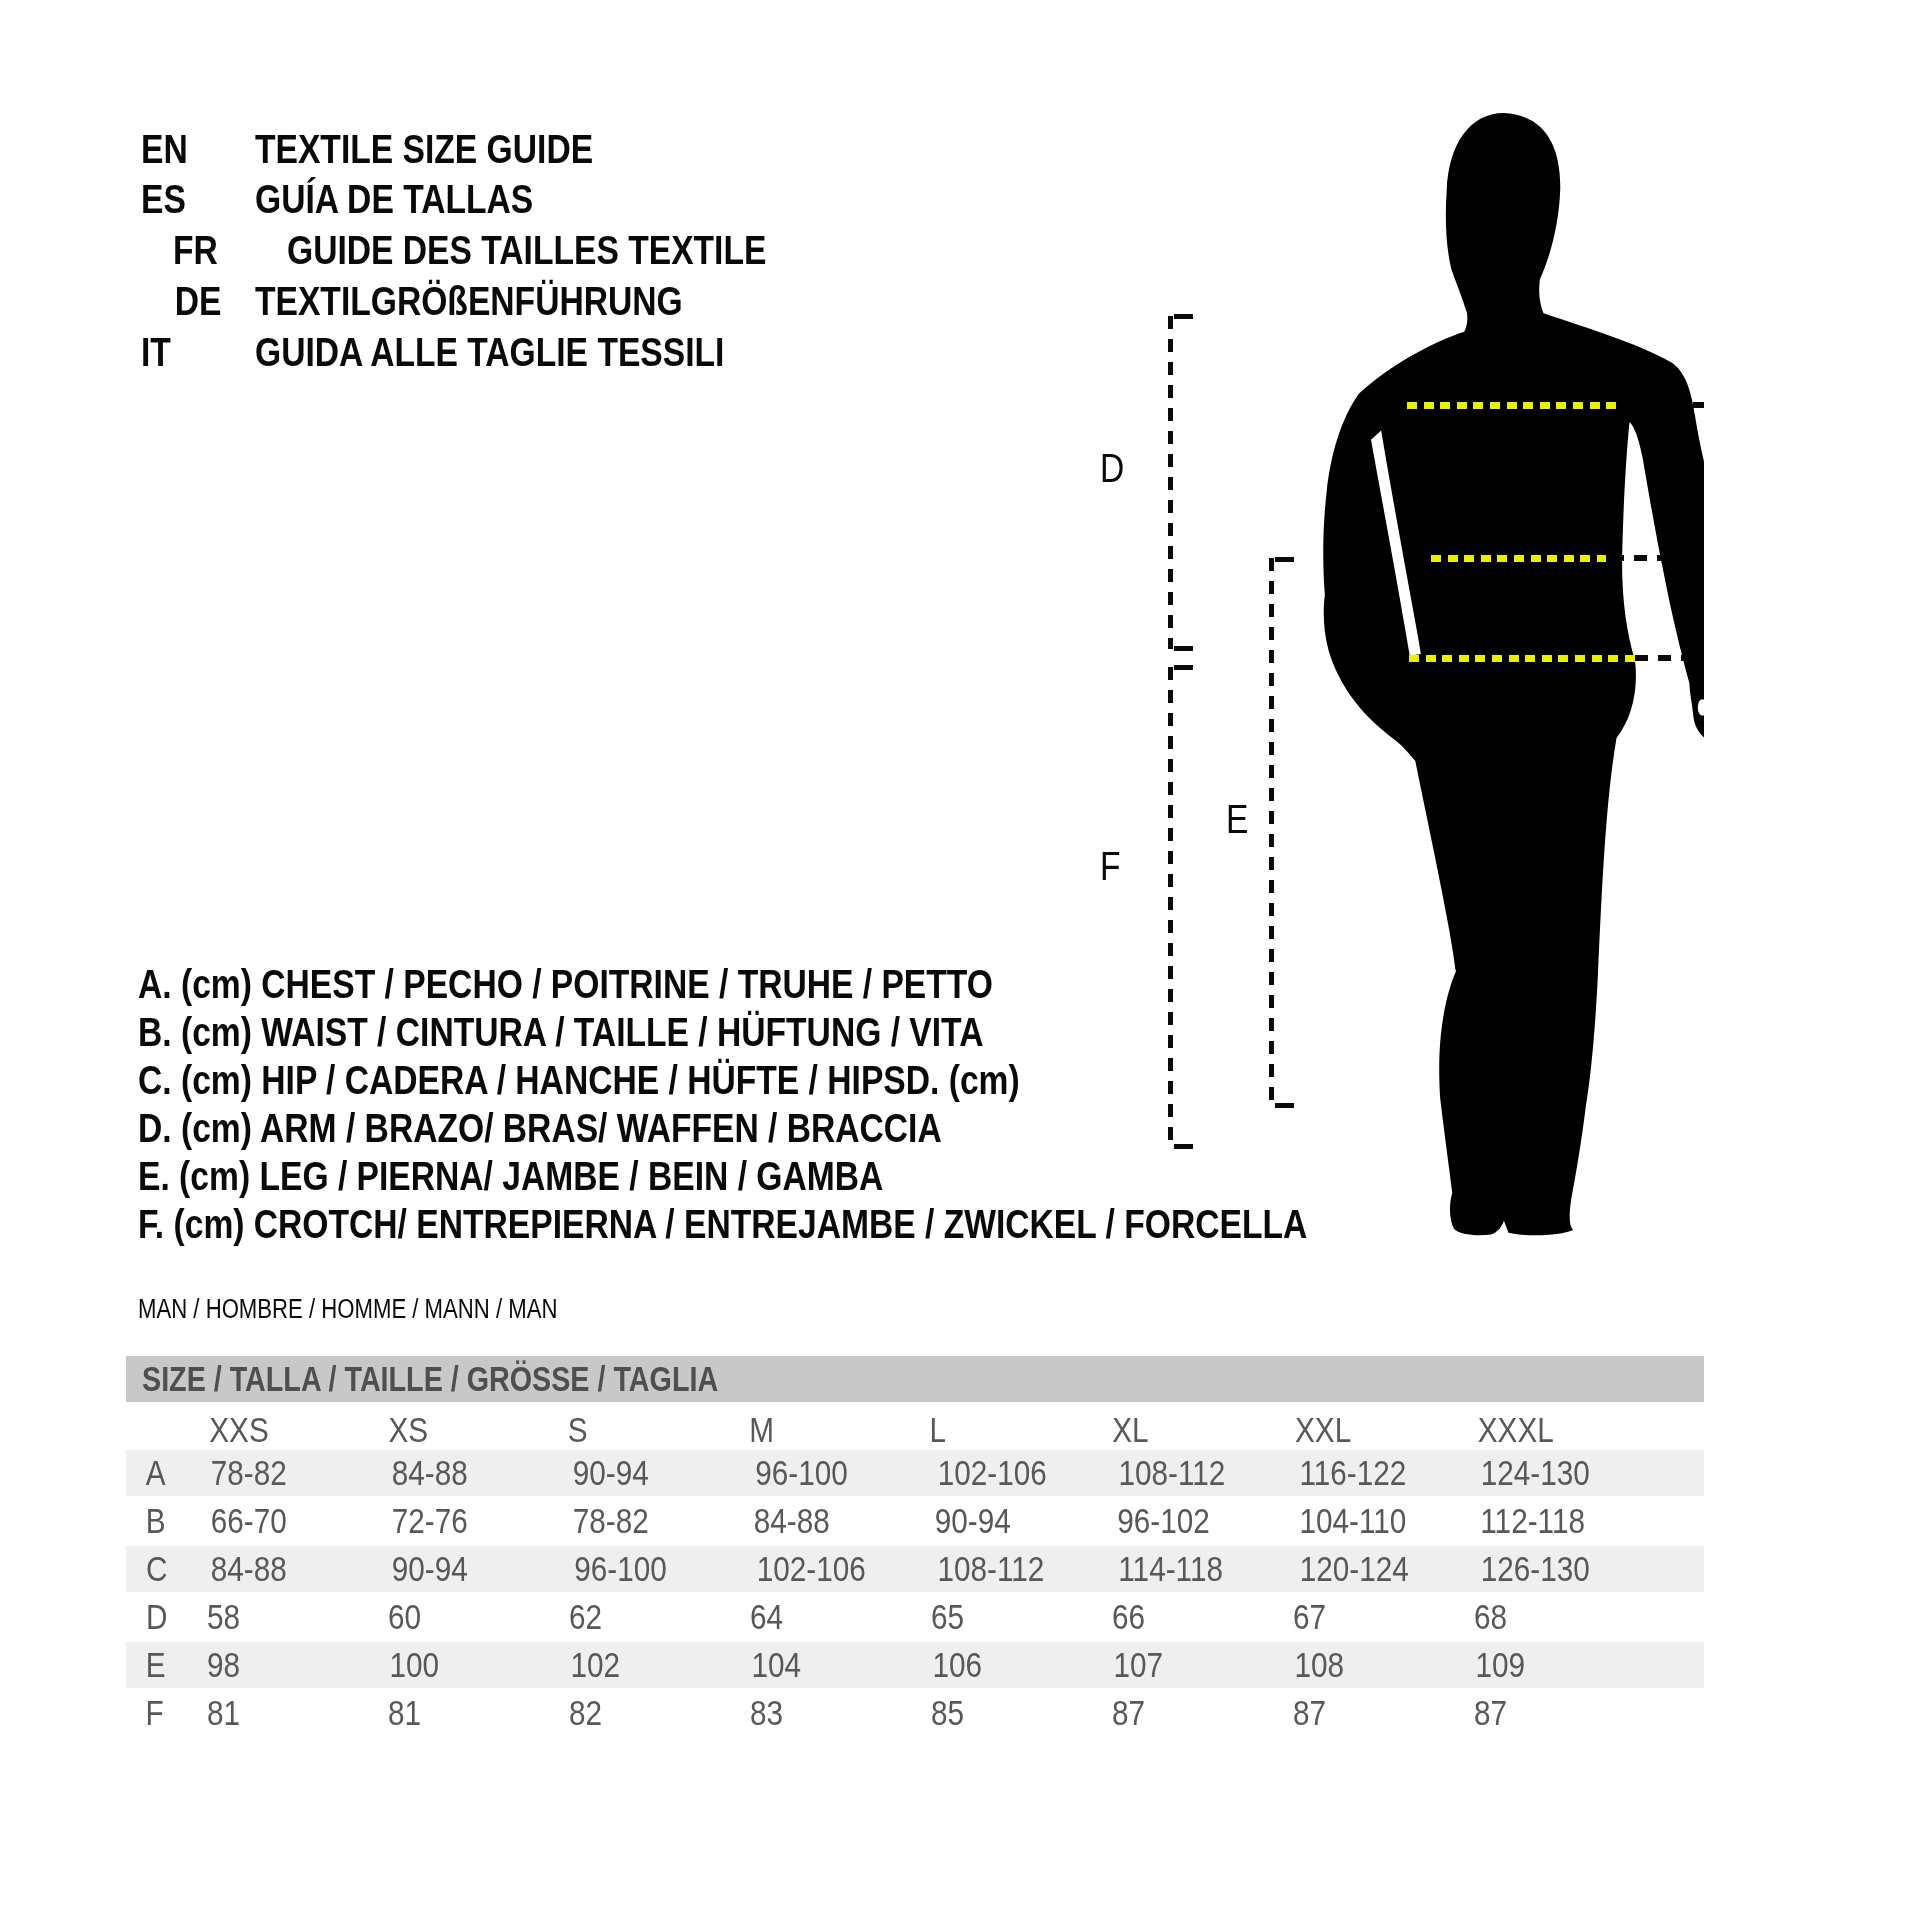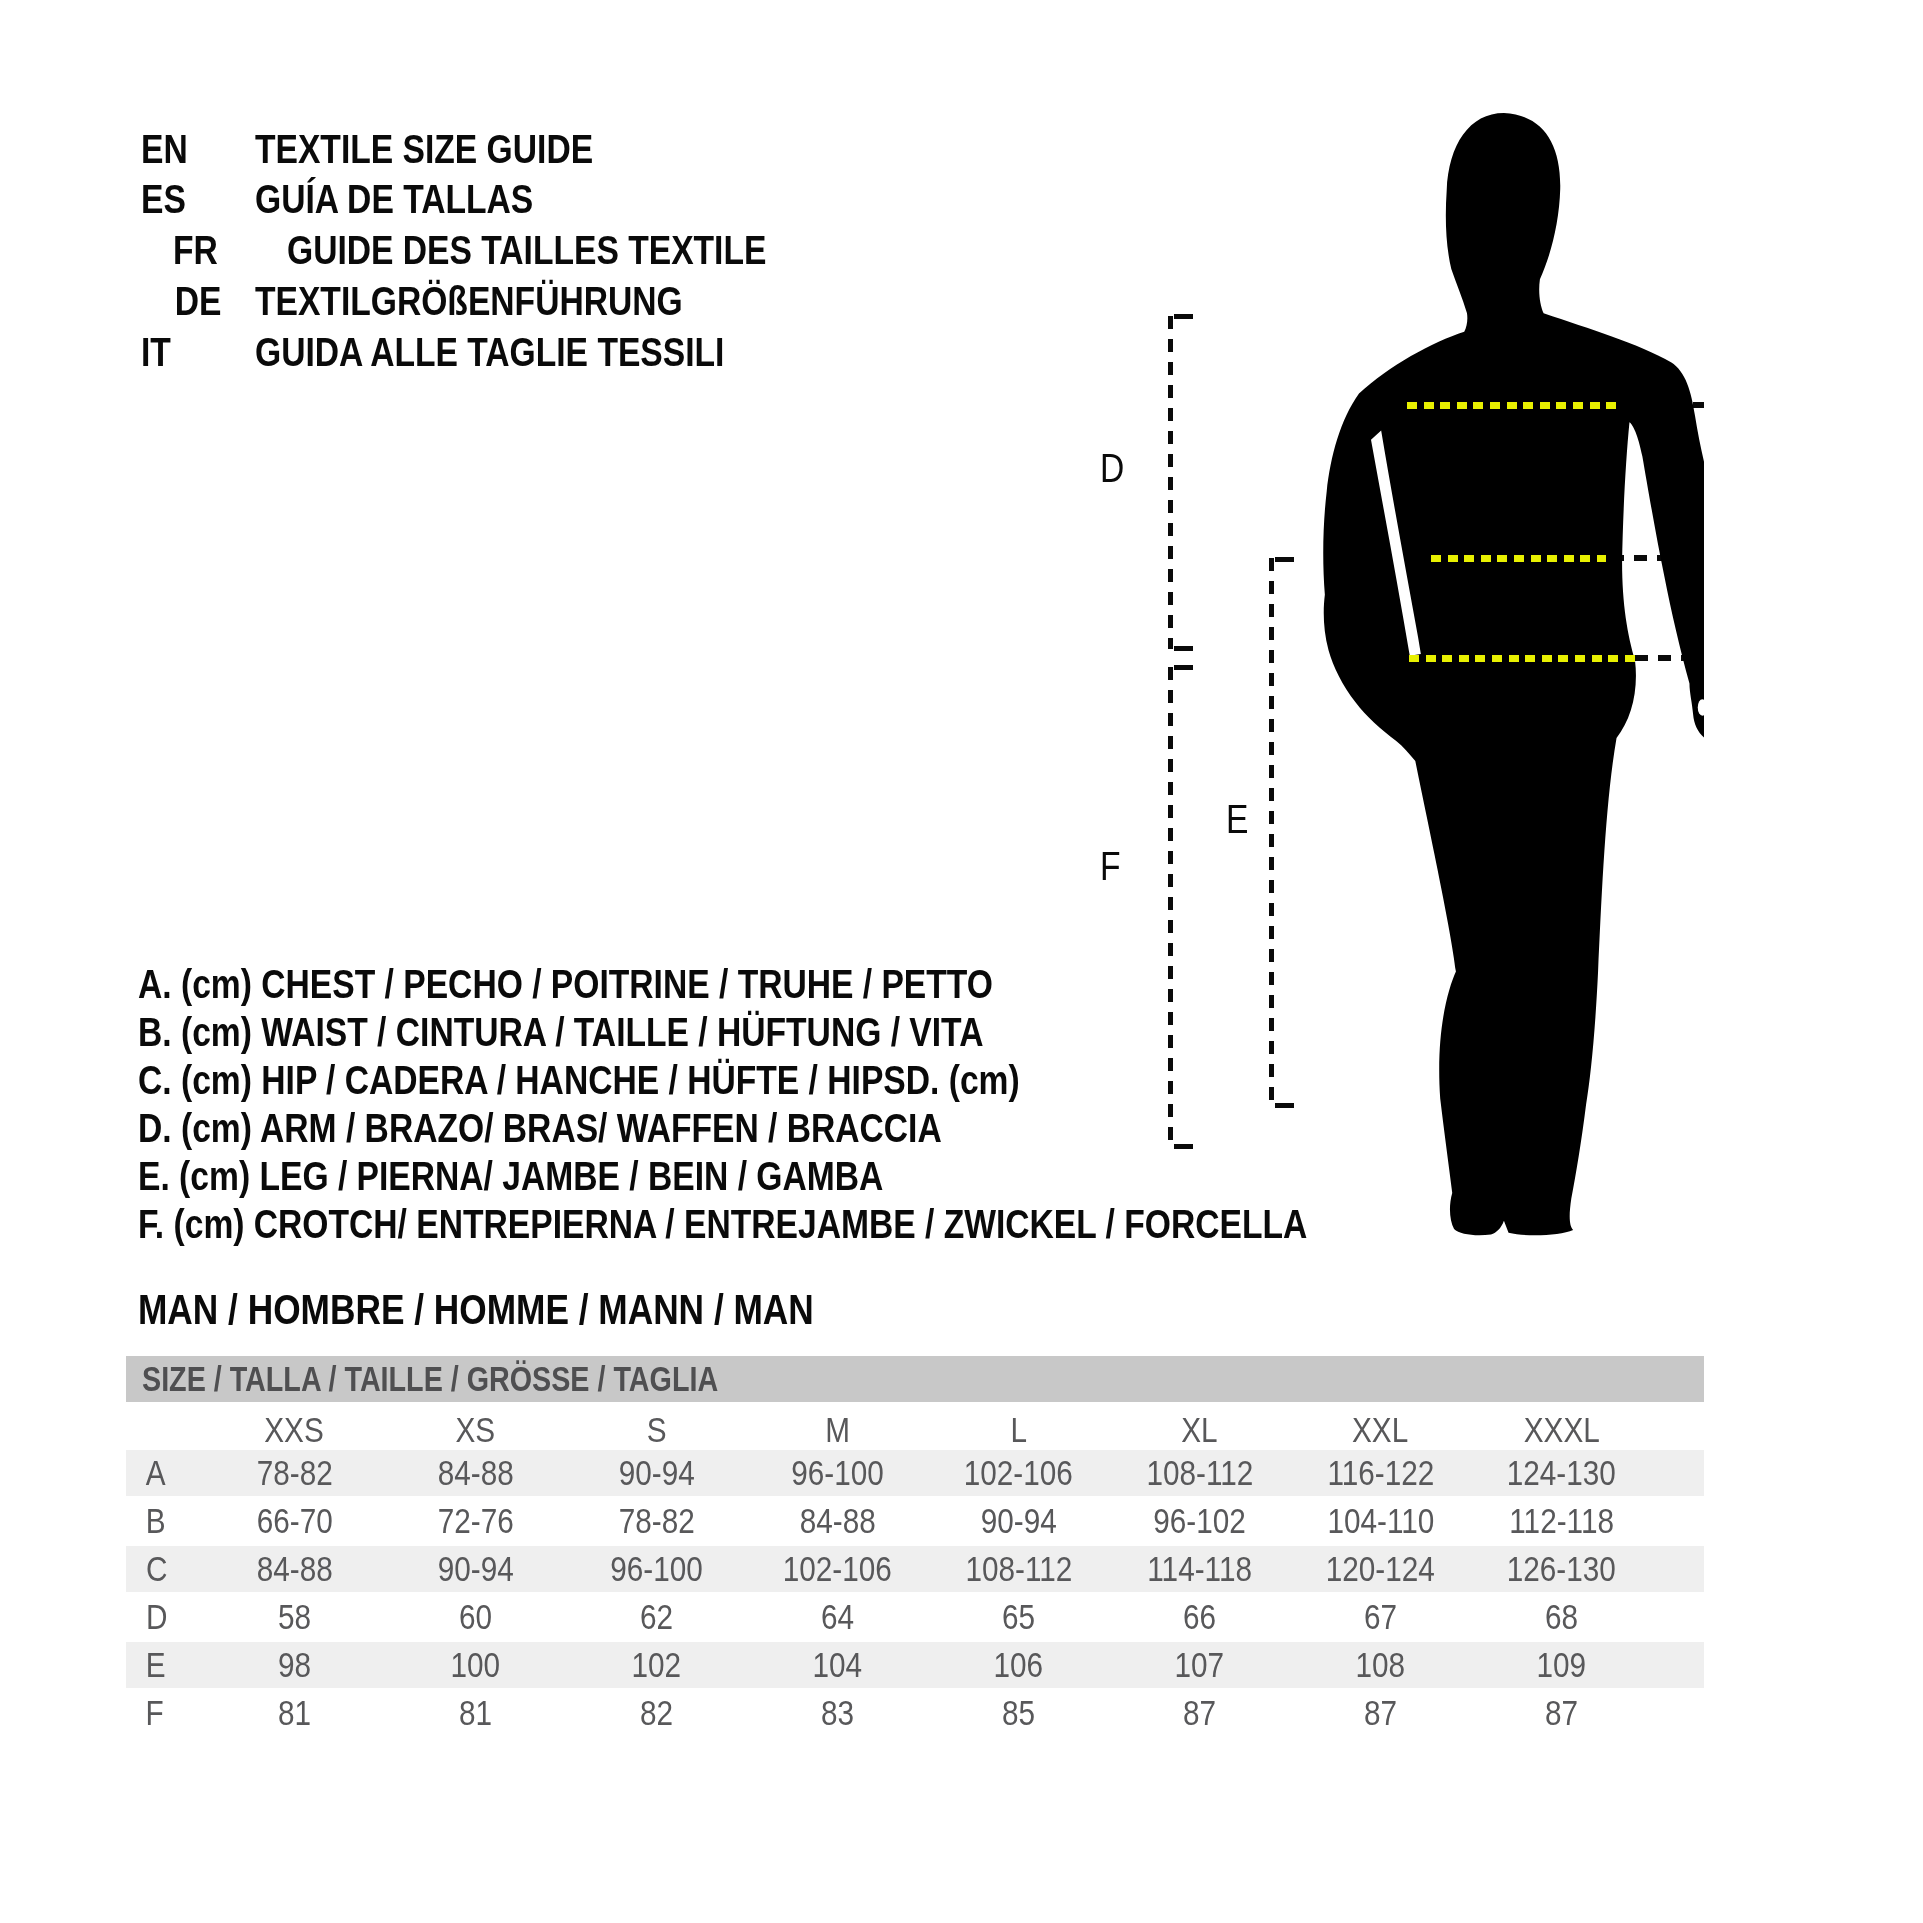--- a/index.html
+++ b/index.html
@@ -9,21 +9,21 @@
   .condc{display:inline-block;transform:scaleX(0.85);transform-origin:50% 50%;white-space:nowrap;}
 
   
   .lang-row{position:absolute;left:141px;height:50px;line-height:50px;font-size:41px;font-weight:bold;}
   .lang-code{display:inline-block;width:139px;}
 
   
   .legend-row{position:absolute;left:138px;height:50px;line-height:50px;font-size:41px;font-weight:bold;}
 
   .category-line{position:absolute;left:138px;top:1284px;height:50px;line-height:50px;
-                 font-size:43px;font-weight:bold;}
+                 font-size:27px;font-weight:normal;}
 
   
   .figure-svg{position:absolute;left:1311px;top:100px;z-index:2;}
   .mline-black{position:absolute;height:5.5px;z-index:1;
      background:repeating-linear-gradient(90deg,#0a0a0a 0 13px,transparent 13px 23px);}
   .mline-yellow{position:absolute;height:6.5px;z-index:3;
      background:repeating-linear-gradient(90deg,var(--accent) 0 10px,transparent 10px 16.6px);}
   .vline{position:absolute;width:4.6px;z-index:1;
      background:repeating-linear-gradient(180deg,#0a0a0a 0 13px,transparent 13px 23px);}
   .tick{position:absolute;width:18.5px;height:4.6px;background:#0a0a0a;z-index:1;}
@@ -31,21 +31,21 @@
 
   
   .banner{position:absolute;left:126px;top:1356px;width:1686px;height:46px;background:#c8c8c8;
           color:#4f4f51;font-size:35px;font-weight:bold;line-height:46px;padding-left:15.7px;
           box-sizing:border-box;}
   .tbl-row{position:absolute;left:126px;width:1686px;height:48px;display:grid;
            grid-template-columns:78px repeat(8,181px) 1fr;align-items:center;
            color:#58585a;font-size:35px;font-weight:normal;box-sizing:border-box;}
   .tbl-row.head{height:46px;}
   .tbl-row.band{background:#efefef;border-top:1.8px solid #fff;border-bottom:1.8px solid #fff;}
-  .tbl-cell{text-align:center;}
+  .tbl-cell{}
   .tbl-label{text-align:left;padding-left:17.5px;}
 </style>
 </head>
 <body>
 
 <div class="canvas" style="--accent: #e8f000;">
 
   <div id="lang-block">
       <div class="lang-row" style="top: 124px;"><span class="cond"><span class="lang-code">EN</span><span>TEXTILE SIZE GUIDE</span></span></div>
       <div class="lang-row" style="top: 174px;"><span class="cond"><span class="lang-code">ES</span><span>GUÍA DE TALLAS</span></span></div>

